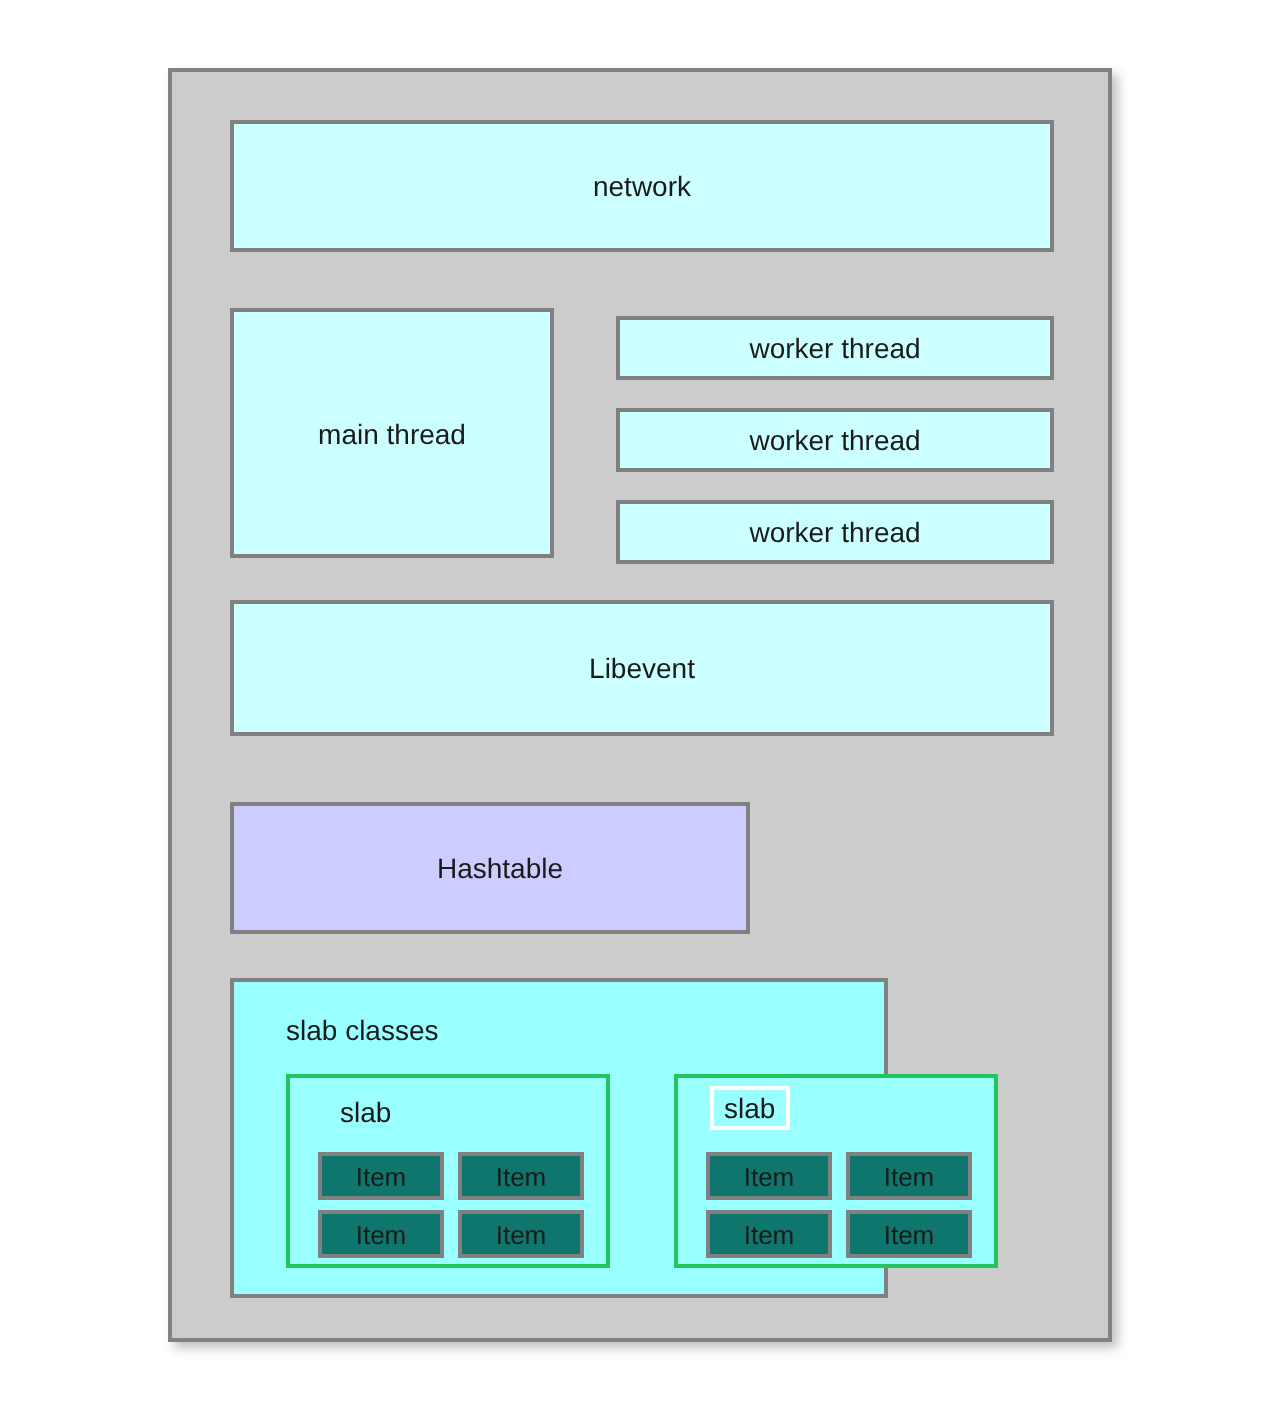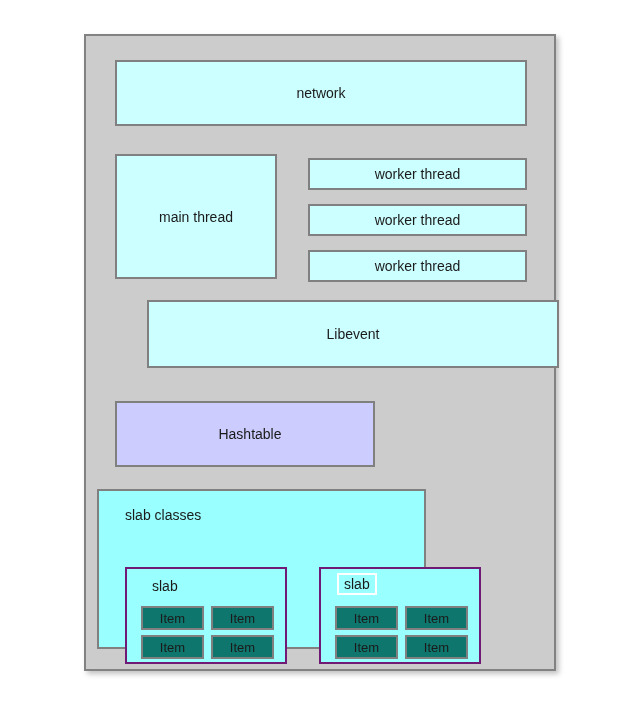--- a/index.html
+++ b/index.html
@@ -52,45 +52,44 @@
   .cyan { background: #ccffff; }
   .lavender { background: #ccccff; padding-left: 10px; }
   .brightcyan { background: #99ffff; }
 
   
   .network-box      { left: 29px;  top: 24px;  width: 412px; height: 66px; }
   .main-thread-box  { left: 29px;  top: 118px; width: 162px; height: 125px; }
   .worker-box-1     { left: 222px; top: 122px; width: 219px; height: 32px; }
   .worker-box-2     { left: 222px; top: 168px; width: 219px; height: 32px; }
   .worker-box-3     { left: 222px; top: 214px; width: 219px; height: 32px; }
-  .libevent-box     { left: 29px;  top: 264px; width: 412px; height: 68px; margin-left: 32px; }
+  .libevent-box     { left: 29px;  top: 264px; width: 412px; height: 68px; }
   .hashtable-box    { left: 29px;  top: 365px; width: 260px; height: 66px; }
   .lru-box          { left: 321px; top: 365px; width: 121px; height: 66px; }
 
   
   .slab-classes-box {
-    left: 11px; top: 453px; width: 329px; height: 160px;
+    left: 29px; top: 453px; width: 329px; height: 160px;
     display: block;
   }
   .slab-classes-label {
     position: absolute;
     left: 26px;
     top: 17px;
     font-size: 14px;
     color: #1a1a1a;
     white-space: nowrap;
   }
 
   .slab-box {
     position: absolute;
     box-sizing: border-box;
-    border: 2px solid #701a75;
+    border: 2px solid #22c55e;
     background: #99ffff;
     display: block;
-    margin-top: 30px;
   }
   .slab-left  { left: 26px;  top: 46px; width: 162px; height: 97px; }
   .slab-right { left: 220px; top: 46px; width: 162px; height: 97px; }
 
   .slab-label {
     position: absolute;
     left: 20px;
     top: 8px;
     font-size: 14px;
     color: #1a1a1a;

